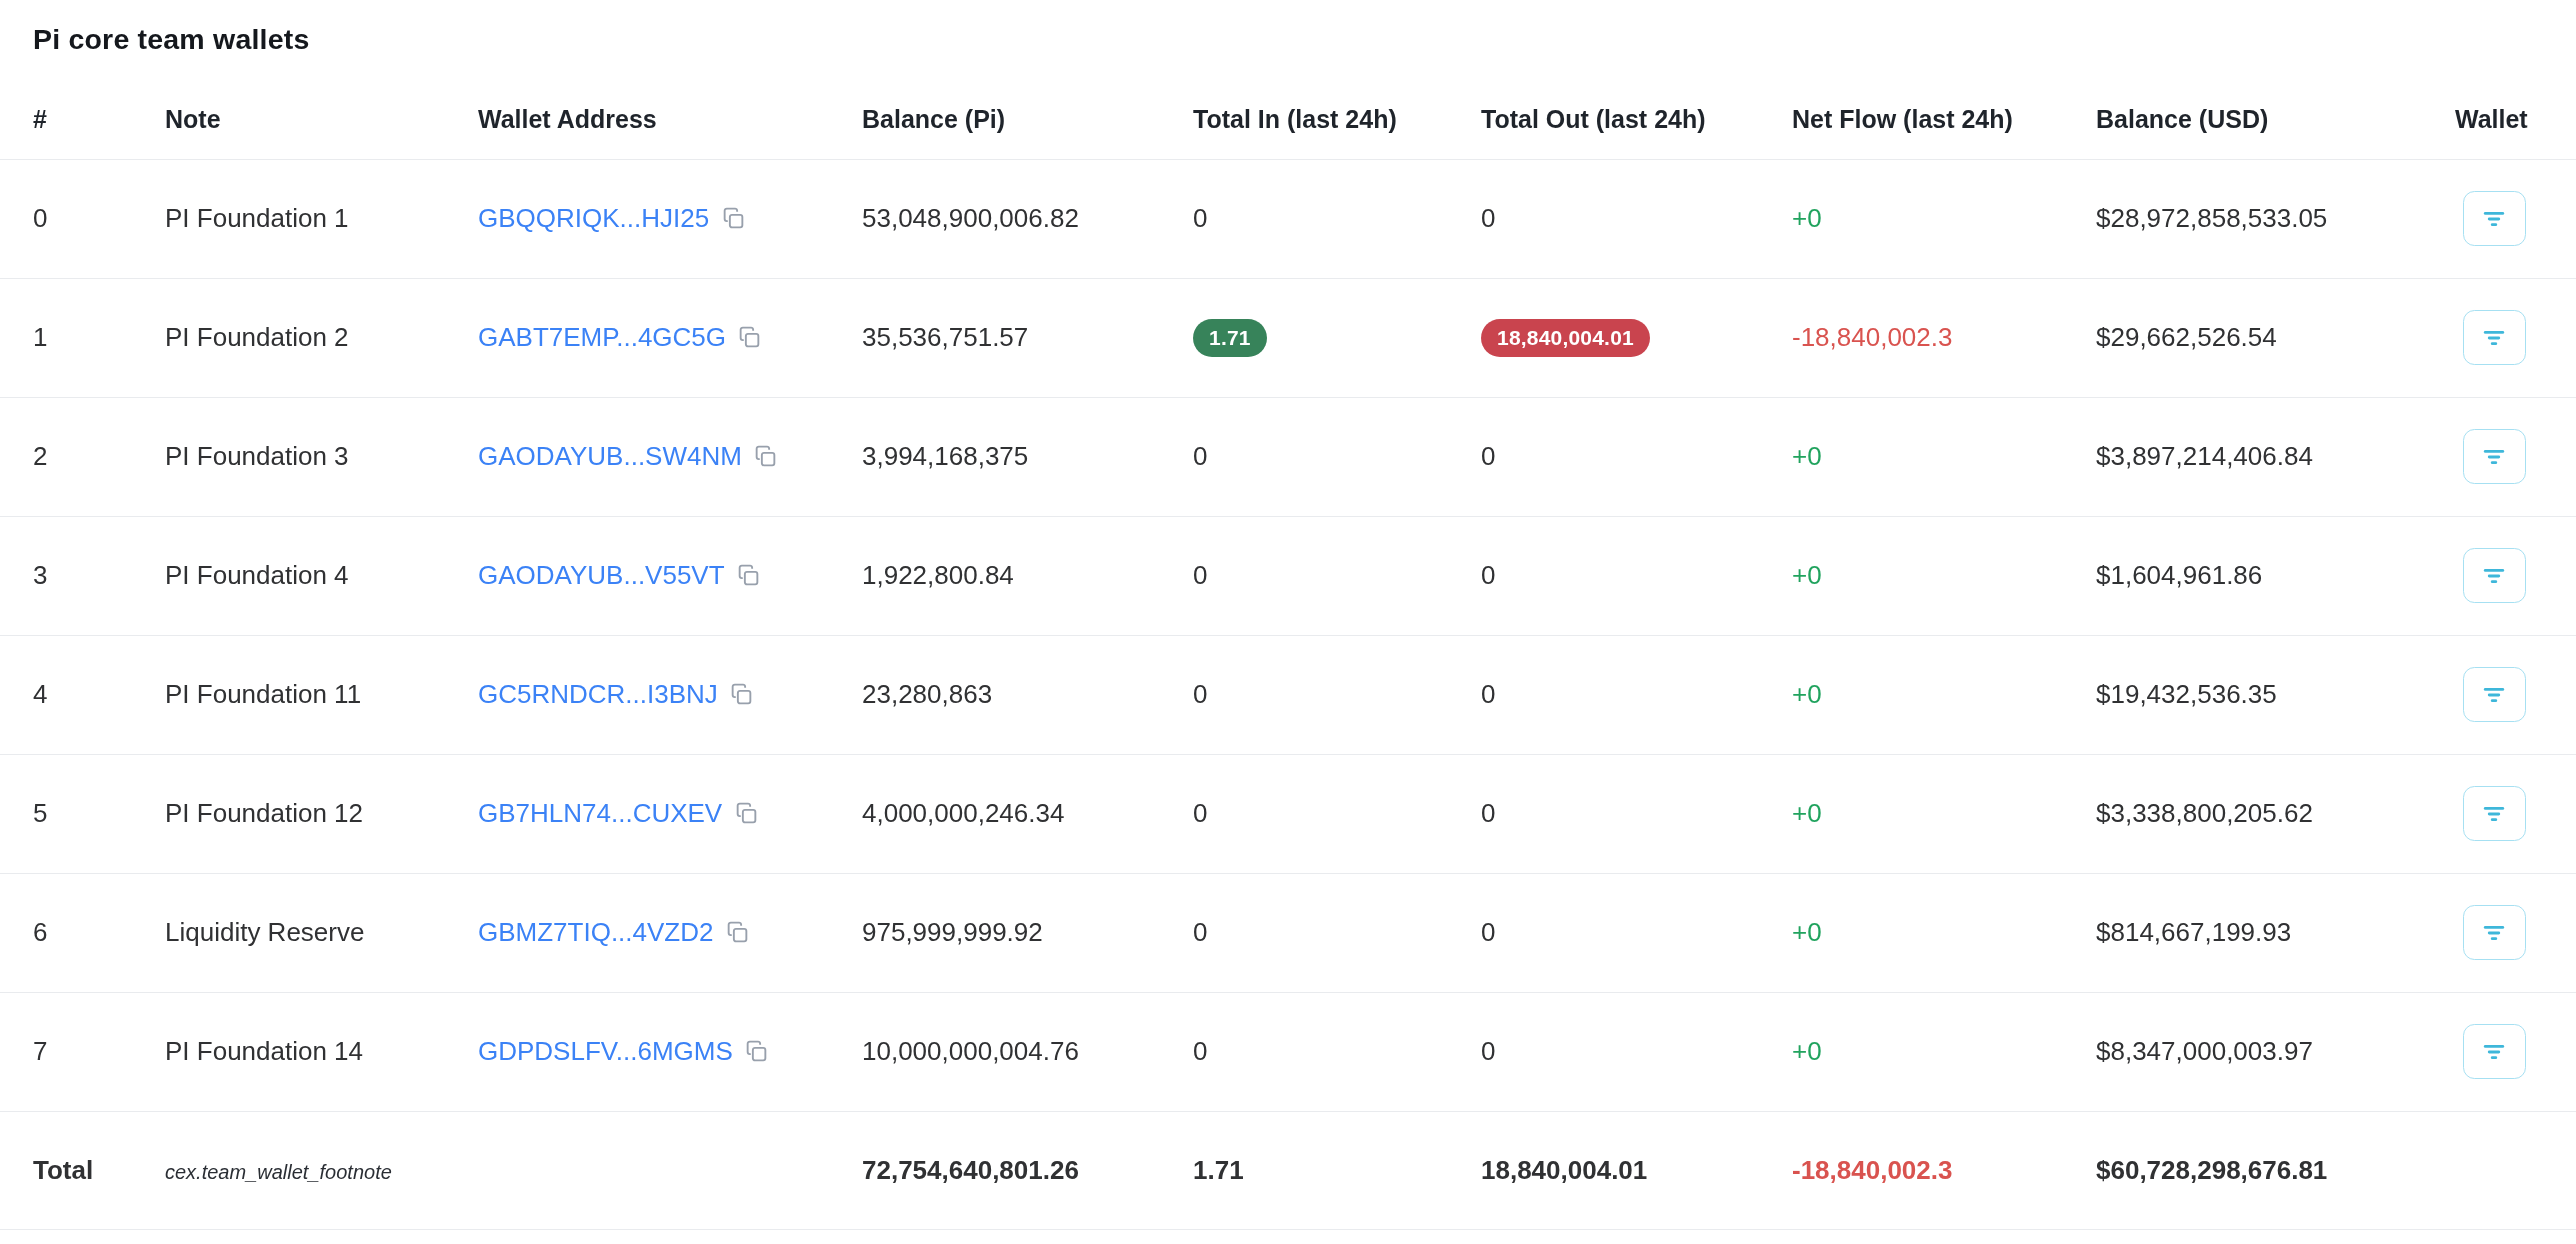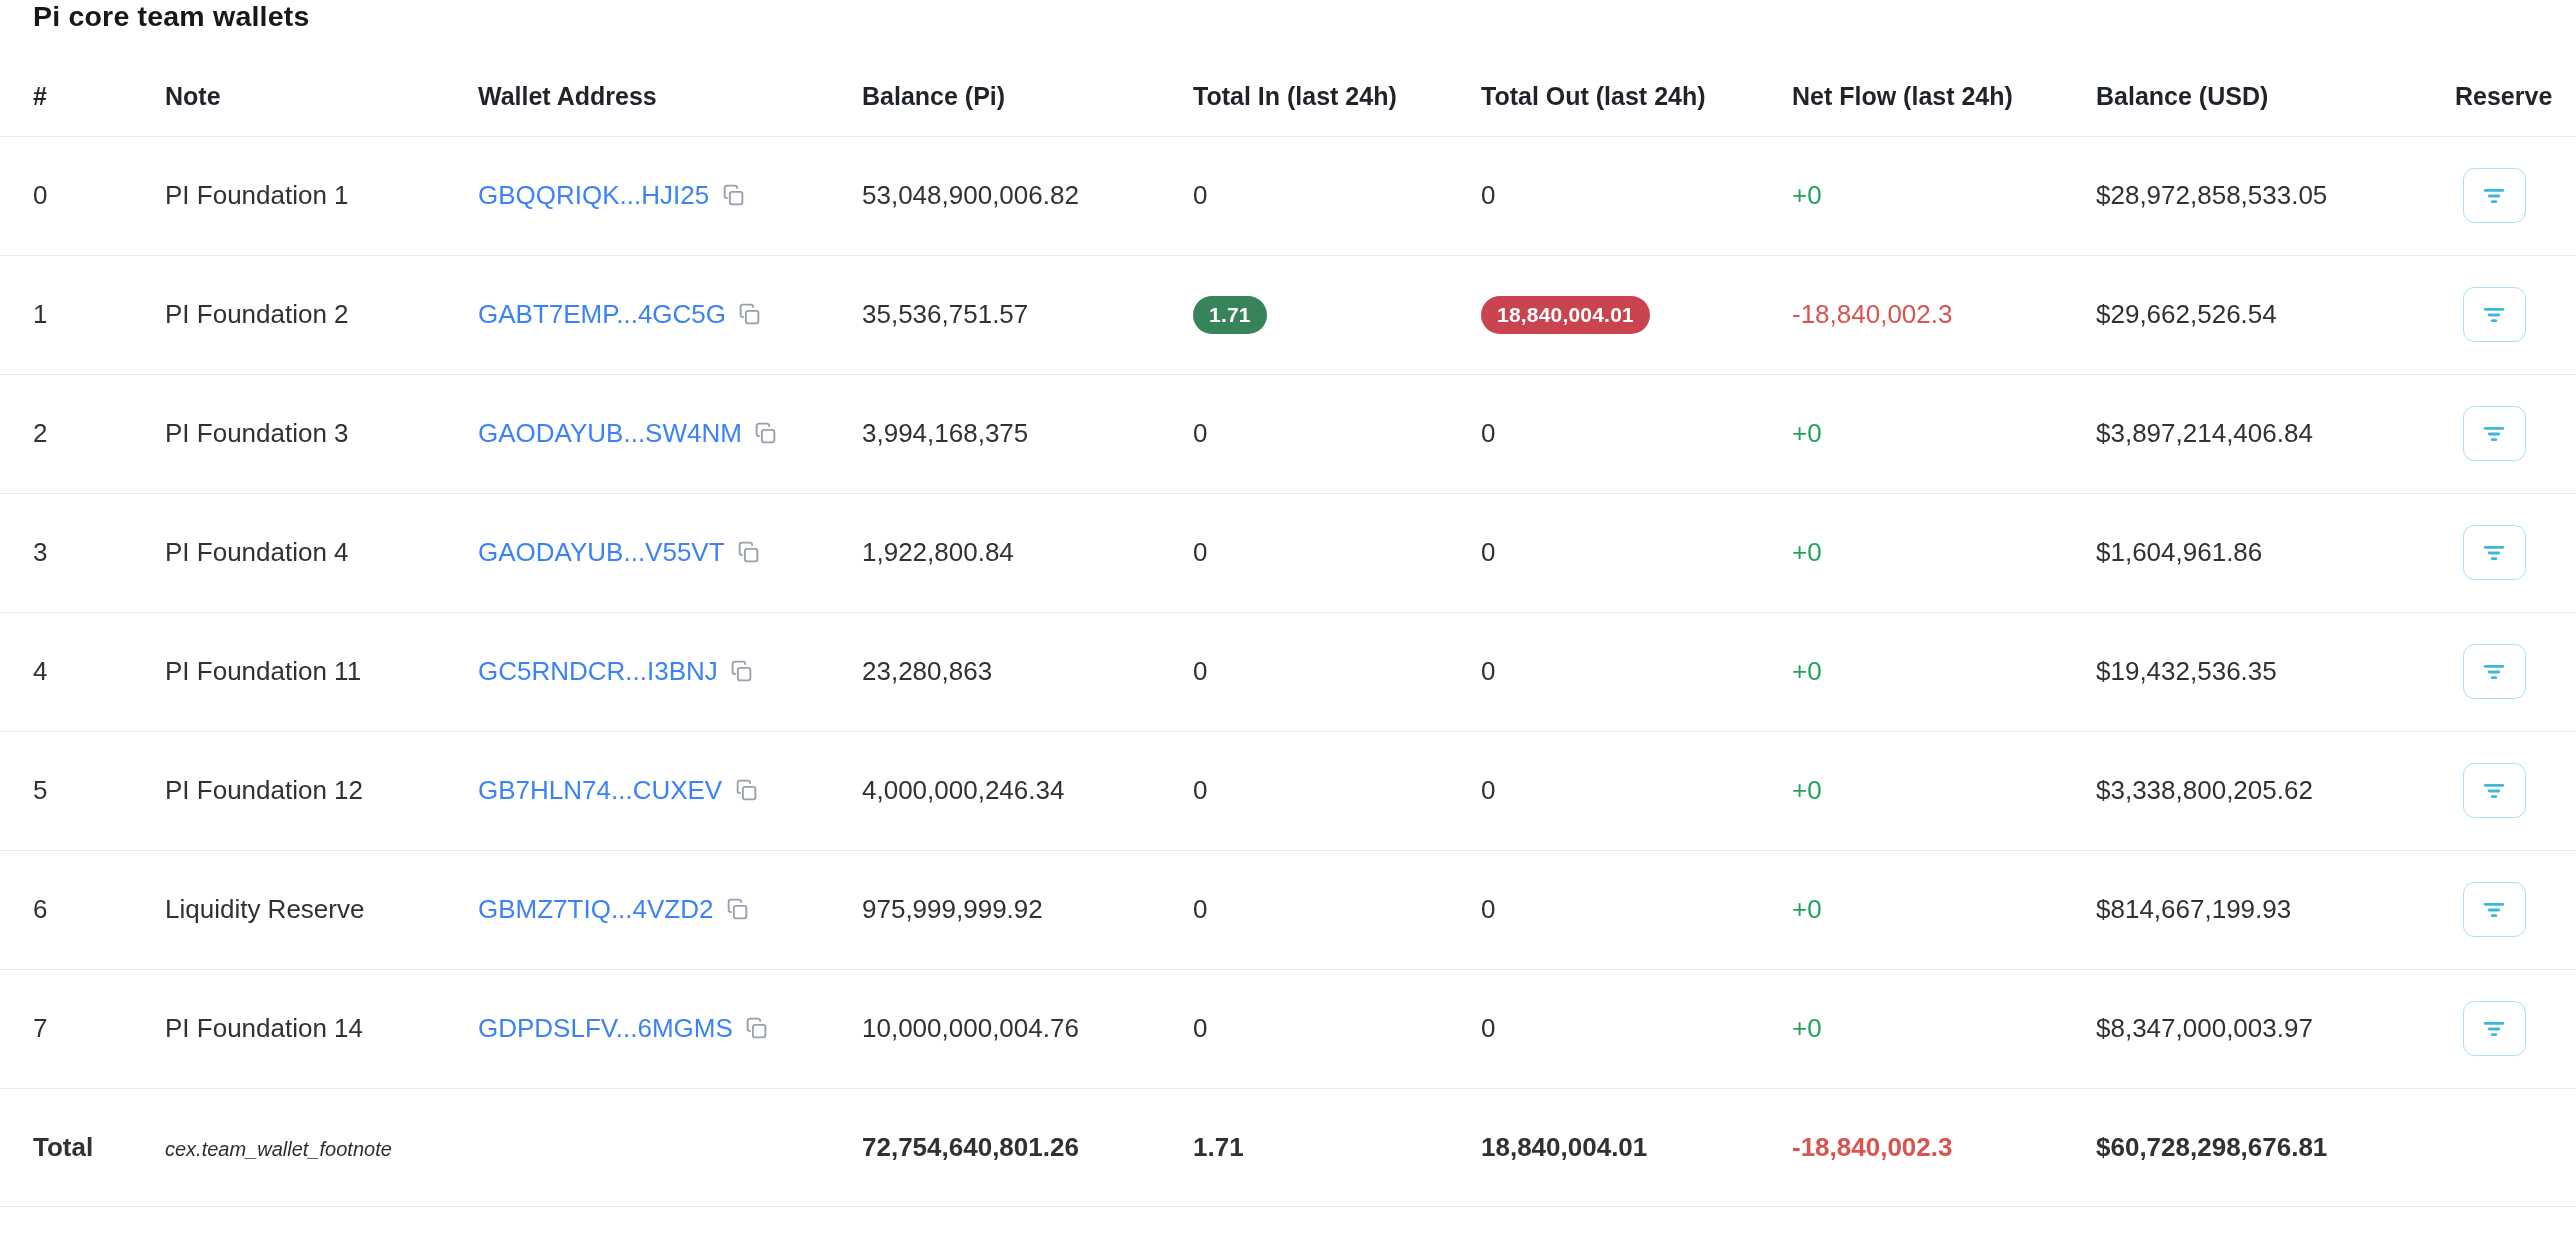--- a/index.html
+++ b/index.html
@@ -13,21 +13,21 @@
     --border:#e9ebee;
     --text:#303133;
   }
   *{margin:0;padding:0;box-sizing:border-box;}
   html,body{background:#ffffff;}
   body{
     width:2576px;height:1245px;overflow:hidden;
     font-family:"Liberation Sans", sans-serif;
     color:var(--text);
   }
-  .page{}
+  .page{padding-top:23px;}
   .page-title{
     font-size:28.5px;font-weight:700;color:#15181d;
     margin-left:33px;letter-spacing:0.2px;
   }
   table{
     border-collapse:collapse;table-layout:fixed;
     width:2576px;margin-top:25px;
   }
   th,td{
     text-align:left;vertical-align:middle;
@@ -94,21 +94,21 @@
     <thead>
       <tr>
         <th class="c-first">#</th>
         <th>Note</th>
         <th>Wallet Address</th>
         <th>Balance (Pi)</th>
         <th>Total In (last 24h)</th>
         <th>Total Out (last 24h)</th>
         <th>Net Flow (last 24h)</th>
         <th>Balance (USD)</th>
-        <th>Reserve</th>
+        <th>Wallet</th>
       </tr>
     </thead>
     <tbody>
         <tr>
           <td class="c-first">0</td>
           <td>PI Foundation 1</td>
           <td><a class="addr" href="#">GBQQRIQK...HJI25</a><span class="copy-wrap"><svg viewBox="0 0 24 24" width="25" height="25" fill="none" stroke="currentColor" stroke-width="1.8" stroke-linejoin="round">
                 <rect x="8.5" y="8.5" width="12" height="12" rx="2"></rect>
                 <path d="M15.5 5.5v-1a2 2 0 0 0-2-2h-8a2 2 0 0 0-2 2v8a2 2 0 0 0 2 2h1"></path>
               </svg></span></td>

